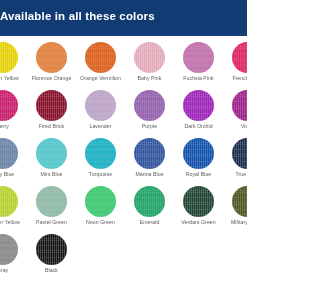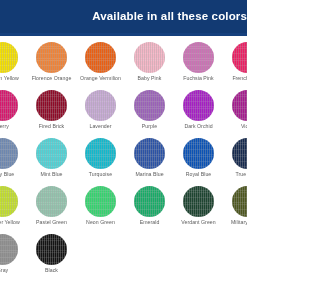--- a/index.html
+++ b/index.html
@@ -26,21 +26,21 @@
   
   #header-banner {
     position: absolute;
     left: 0;
     top: 0;
     width: 247px;
     height: 33px;
     background: #123a73;
     display: flex;
     align-items: center;
-    justify-content: flex-end;
+    justify-content: flex-start;
   }
   #header-title {
     color: #ffffff;
     font-size: 11.5px;
     font-weight: bold;
     letter-spacing: 0.15px;
     white-space: nowrap;
     line-height: 1;
   }
   #header-underline {

